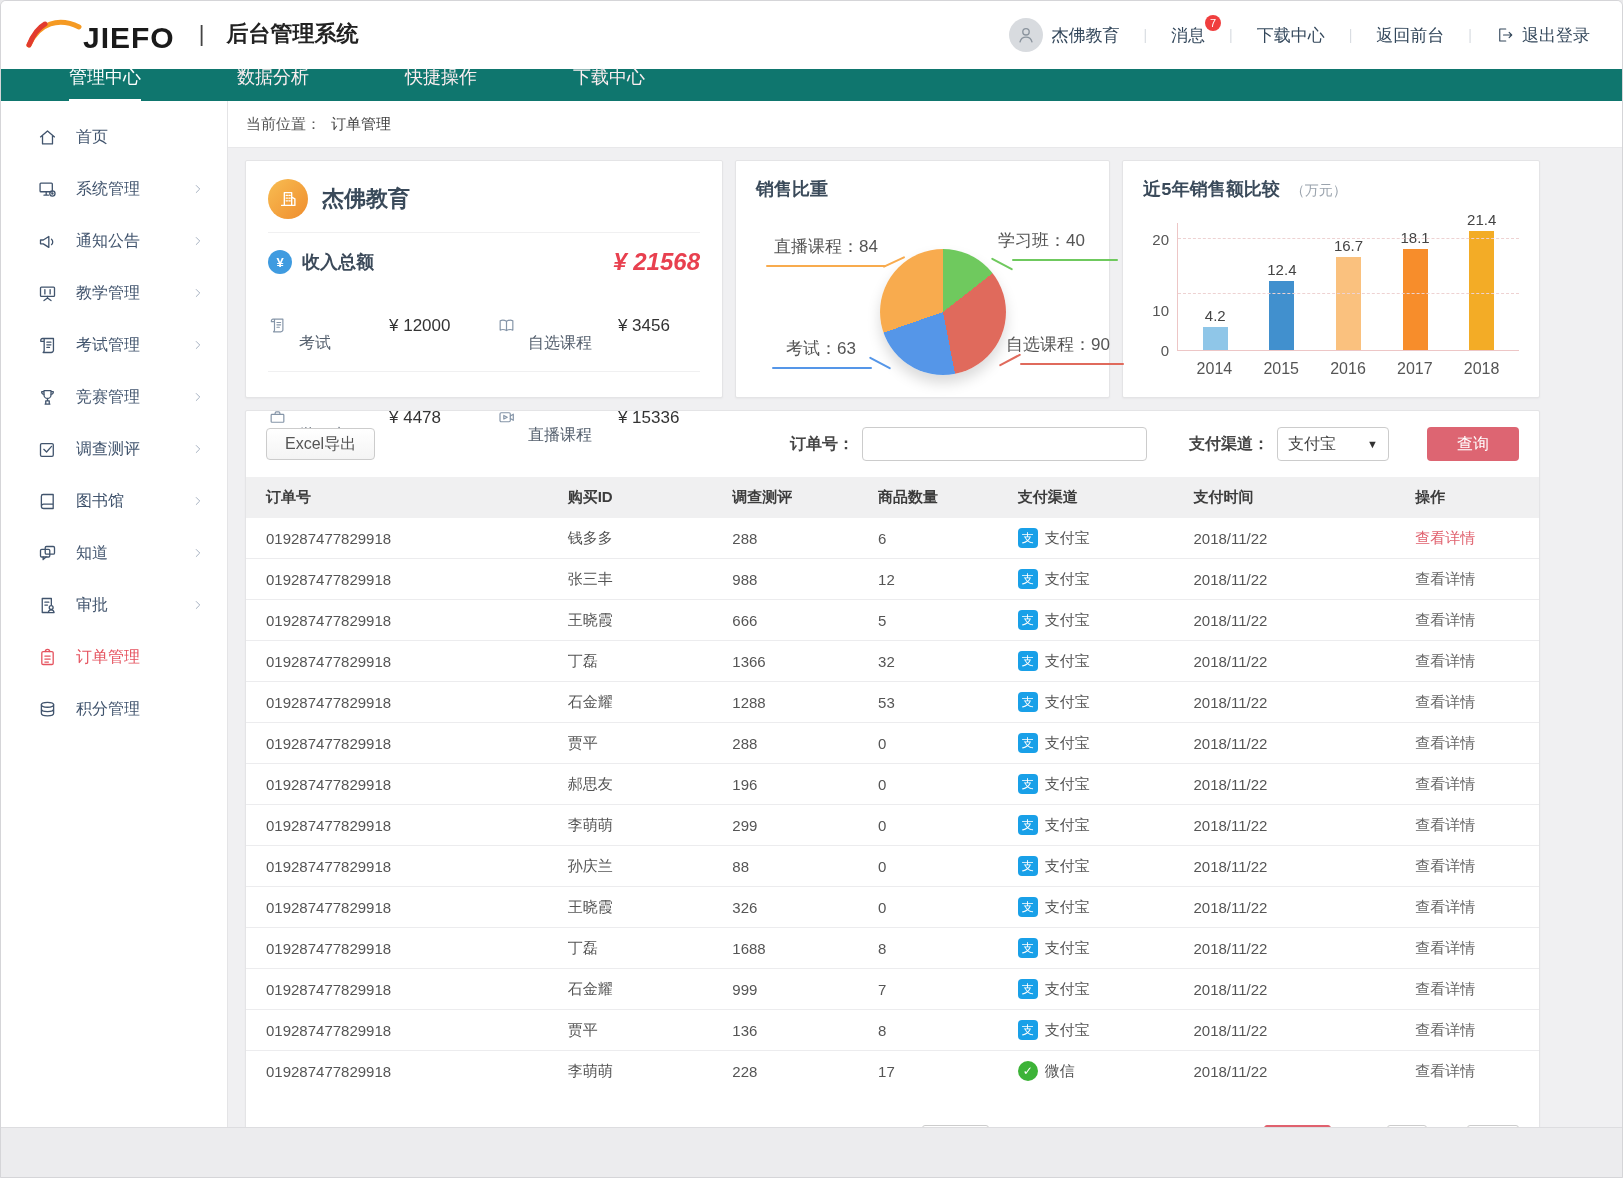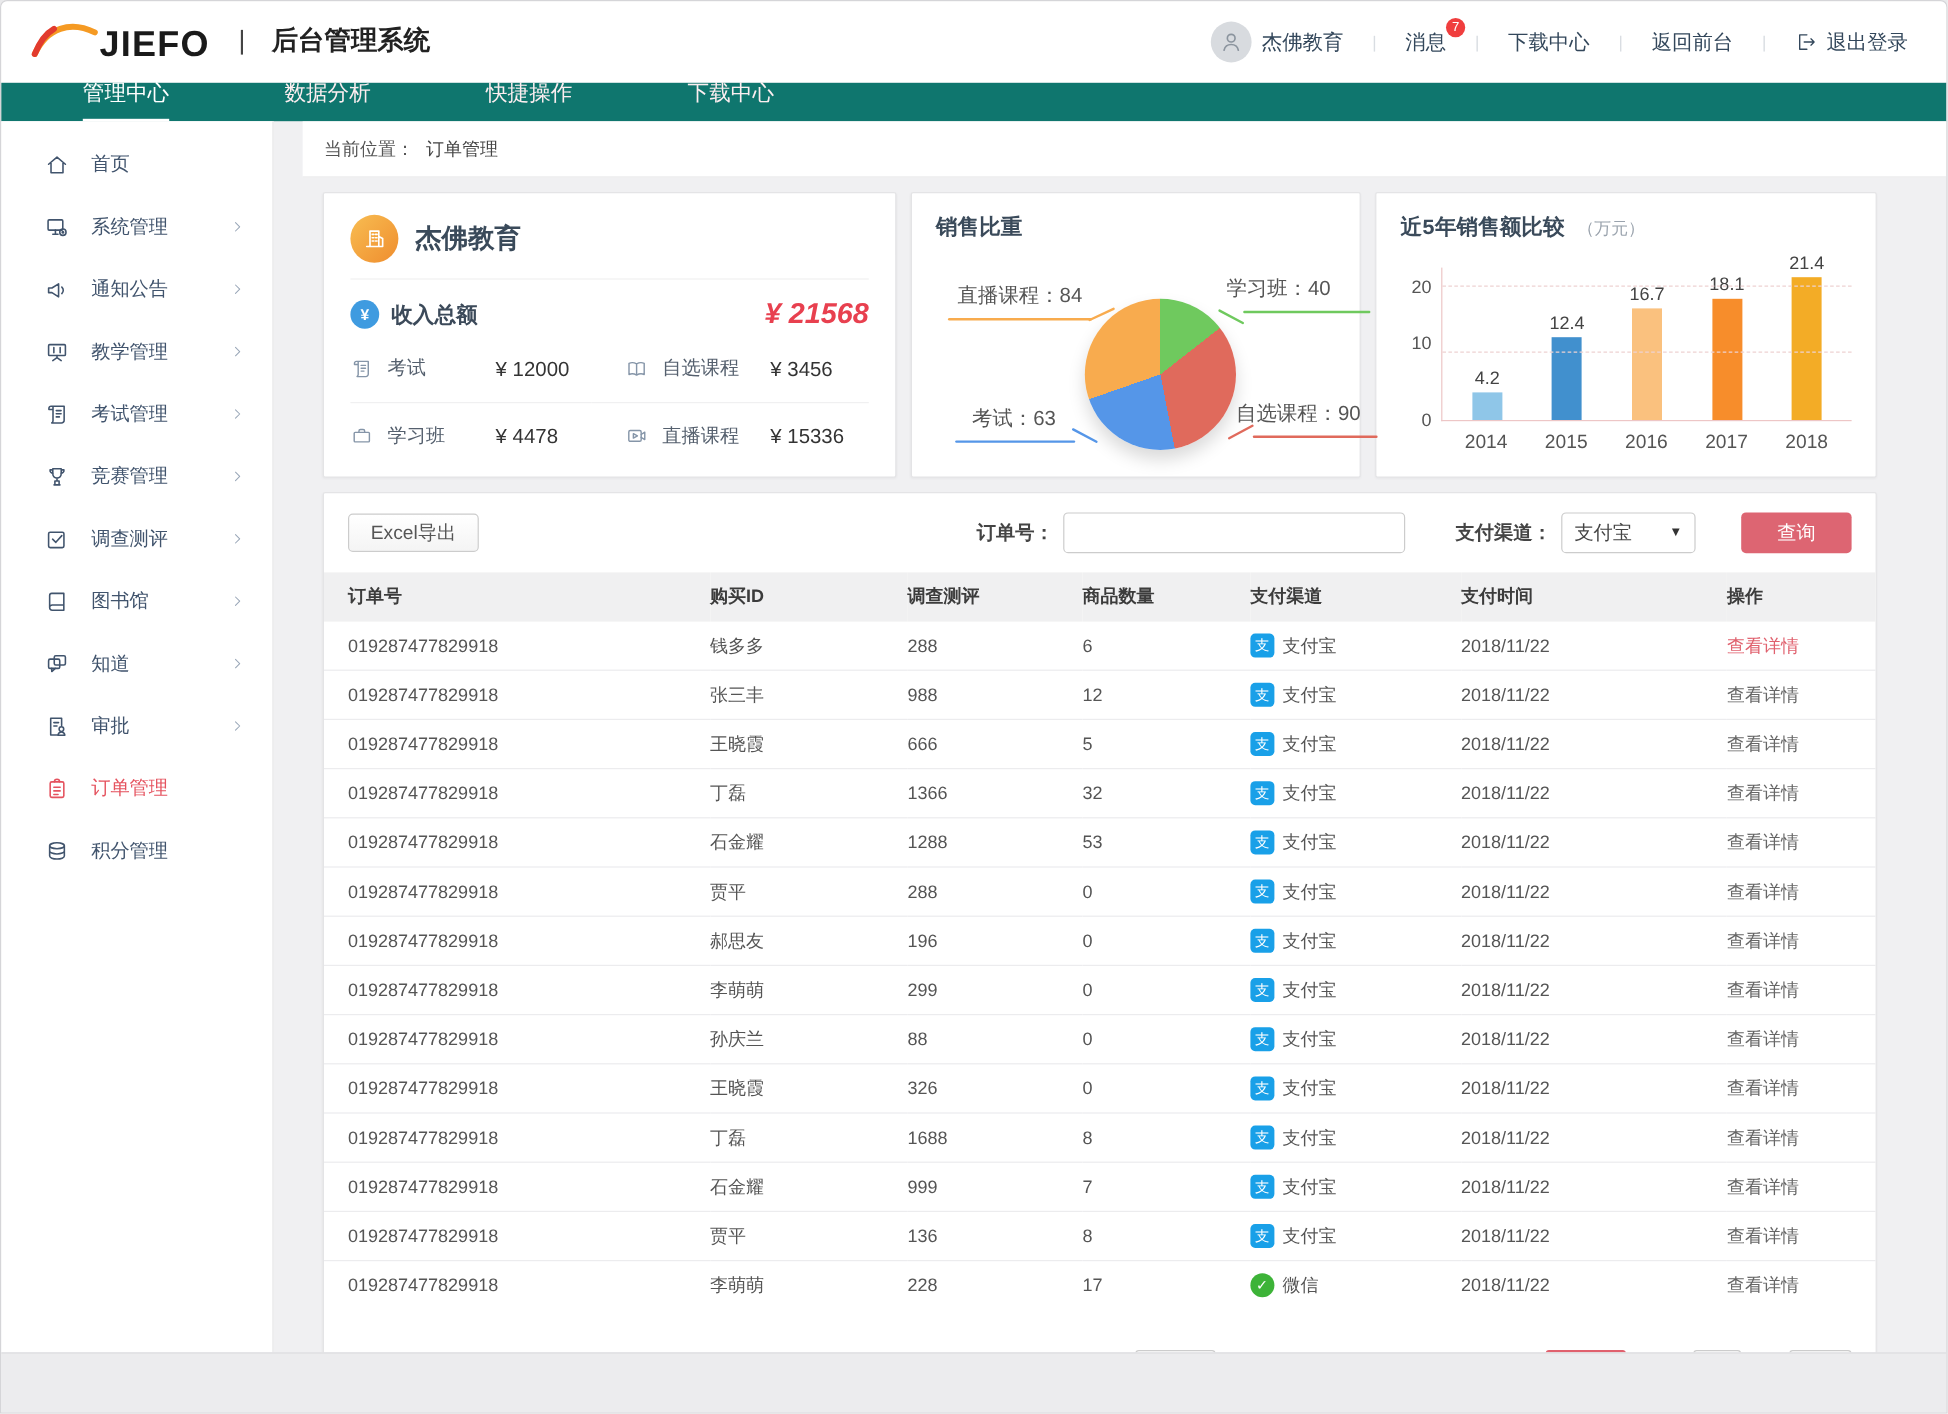--- a/index.html
+++ b/index.html
@@ -21,21 +21,21 @@
   .avatar svg { width:22px; height:22px; }
   .badge { position:absolute; top:-9px; right:-12px; min-width:16px; height:16px; border-radius:8px; background:#f03e3e; color:#fff; font-size:11px; display:flex; align-items:center; justify-content:center; padding:0 4px; }
   .logout-ic { width:18px; height:18px; color:#33475b; }
 
   
   .nav { height:32px; background:#0f766e; display:flex; align-items:flex-end; padding-left:68px; gap:96px; flex:none; }
   .nav-tab { color:#fceef0; font-size:18px; padding-bottom:10px; cursor:pointer; border-bottom:2px solid transparent; }
   .nav-tab.active { color:#fff; border-bottom:2px solid #fff; }
 
   
-  .body { display:flex; height:1026px; flex:none;gap:24px; }
+  .body { display:flex; height:1026px; flex:none; }
   .sidebar { width:227px; background:#fff; border-right:1px solid #e4e4e6; padding-top:10px; }
   .sb-item { display:flex; align-items:center; height:52px; padding:0 22px 0 36px; color:#41546d; font-size:16px; cursor:pointer; }
   .sb-item svg.sb-ic { width:21px; height:21px; margin-right:18px; flex:none; }
   .sb-item .sb-label { flex:1; }
   .sb-item svg.sb-arrow { width:14px; height:14px; color:#9aa7b8; }
   .sb-item.active { color:#e5535f; }
   .bottom-strip { flex:1; background:#ececee; border-top:1px solid #dddde0; }
 
   .main { flex:1; display:flex; flex-direction:column; overflow:hidden; }
   .crumb { height:47px; background:#fff; border-bottom:1px solid #e8e8ea; display:flex; align-items:center; padding-left:18px; font-size:15px; color:#555; flex:none; }
@@ -57,21 +57,21 @@
   .org-name { font-size:22px; font-weight:bold; color:#3a4a5a; }
   .c1-total { display:flex; align-items:center; gap:10px; margin:15px 0 4px; }
   .purse { width:24px; height:24px; border-radius:50%; background:#3f9be0; color:#fff; font-size:13px; font-weight:bold; display:flex; align-items:center; justify-content:center; }
   .total-label { font-size:18px; font-weight:bold; color:#3c4a5a; }
   .total-value { margin-left:auto; font-size:24px; font-weight:bold; font-style:italic; color:#e8404f; }
   .c1-grid { display:grid; grid-template-columns:1fr 1.15fr; }
   .c1-cell { display:flex; align-items:center; padding:17px 0; }
   .c1-cell.row1 { border-bottom:1px solid #f0f0f1; }
   .c1-cell.colR { padding-left:28px; }
   .c1-cell svg { width:19px; height:19px; color:#8595a8; margin-right:12px; flex:none; }
-  .c1-cell .lbl { font-size:16px; color:#55606e; width:90px; }
+  .c1-cell .lbl { font-size:16px; color:#55606e; width:90px;margin-top:36px; }
   .c1-cell .val { font-size:17px; color:#333; }
 
   
   .pie-wrap { position:relative; width:100%; height:195px; margin-top:4px; }
   .pie { position:absolute; left:124px; top:44px; width:126px; height:126px; border-radius:50%; box-shadow:0 8px 14px rgba(0,0,0,.15); }
   .callout { position:absolute; font-size:17px; color:#555; white-space:nowrap; }
   .conn { position:absolute; height:2px; border-radius:1px; }
 
   
   .bc { display:flex; margin-top:22px; }
@@ -376,21 +376,21 @@
 
           <div class="card card3">
             <div class="card-title">
               <span>近5年销售额比较</span>
               <span class="suffix">（万元）</span>
             </div>
             <div id="bar-chart">
                 <div class="bc">
                   <div class="bc-y">
                     <span class="bc-ylab" style="bottom: -8px;">0</span>
-                    <span class="bc-ylab" style="bottom: 56px;">10</span>
+                    <span class="bc-ylab" style="bottom: 32px;">10</span>
                     <span class="bc-ylab" style="bottom: 103.304px;">20</span>
                   </div>
                   <div class="bc-main">
                     <div class="bc-plot">
                       <div class="bc-grid" style="bottom: 55.6522px;"></div>
                       <div class="bc-grid" style="bottom: 111.304px;"></div>
                       <div class="bc-col">
                         <div class="bc-val">4.2</div>
                         <div class="bc-bar" style="height: 23px; background: rgb(143, 198, 232);"></div>
                       </div>

